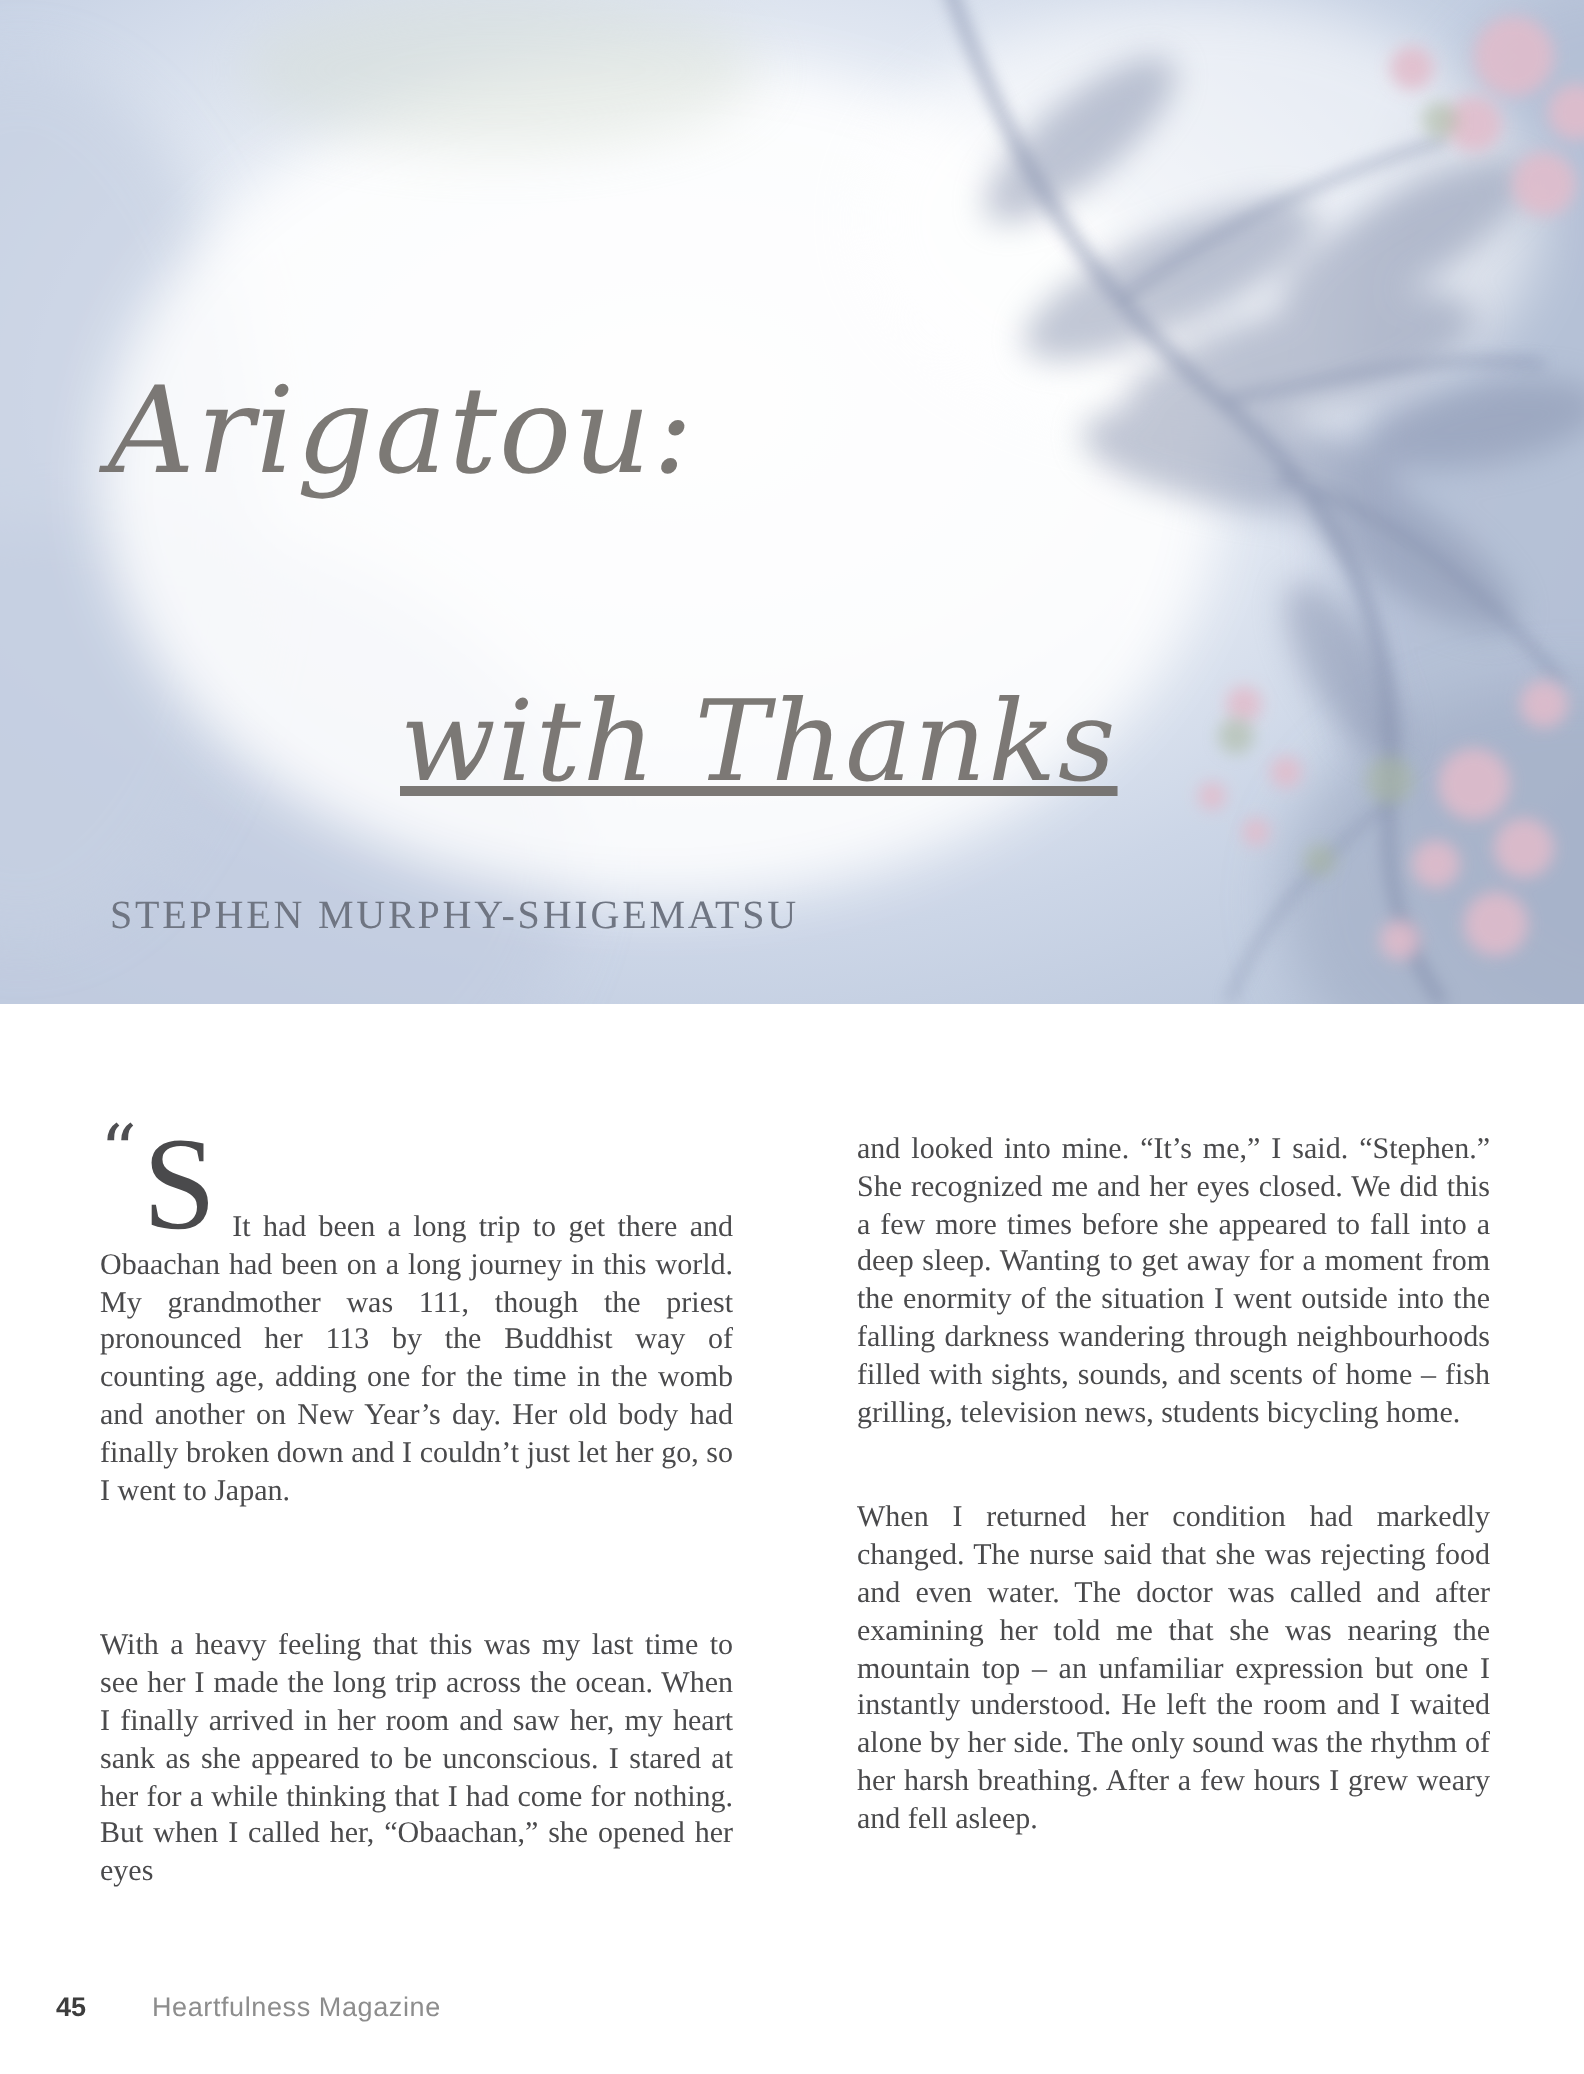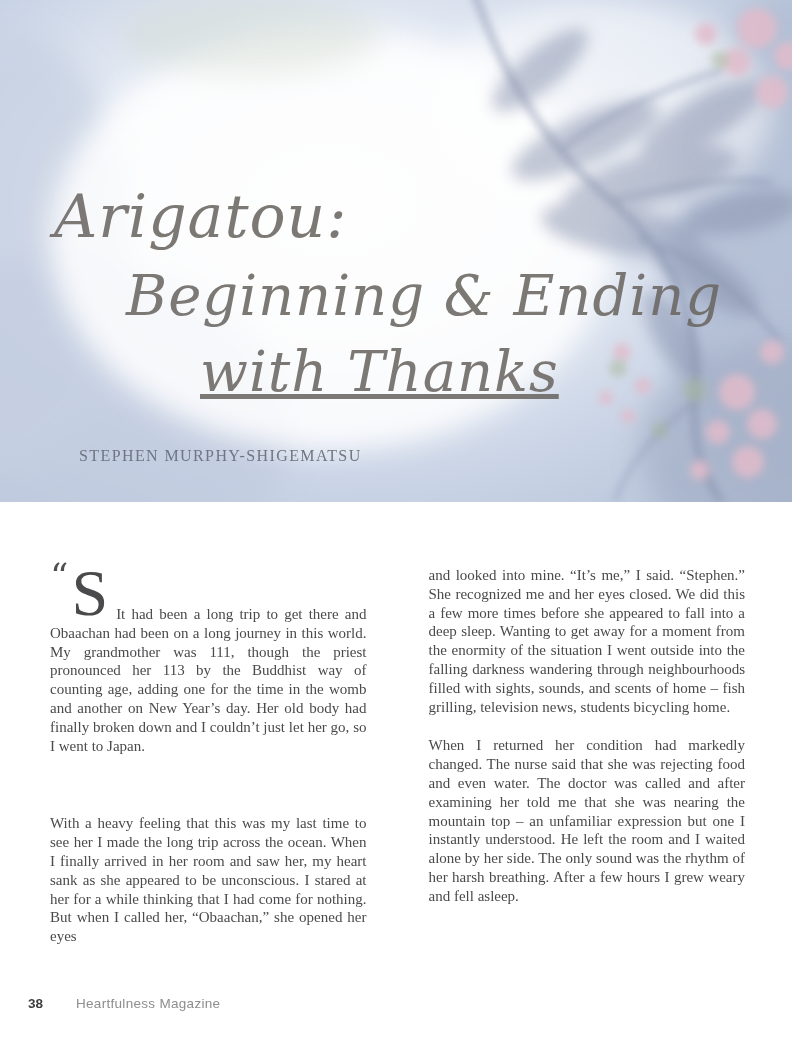--- a/index.html
+++ b/index.html
@@ -12,34 +12,34 @@
   .hero svg{position:absolute;left:0;top:0;display:block;}
   .hero-title{
     position:absolute;font-family:"DejaVu Serif",serif;font-style:italic;
     color:#6b6763;opacity:.88;white-space:nowrap;letter-spacing:1px;line-height:1;
   }
   .hero-title.l1{left:54px;top:186px;font-size:60px;}
   .hero-title.l2{left:126px;top:268px;font-size:56px;}
   .hero-title.l3{left:200px;top:344px;font-size:56px;text-decoration:underline;}
   .author{
     position:absolute;left:55px;top:447px;font-family:"Liberation Serif",serif;
-    font-size:16px;letter-spacing:1.4px;color:#6f7582;white-space:nowrap;margin-left:24px;
+    font-size:20px;letter-spacing:1.4px;color:#6f7582;white-space:nowrap;
   }
   
   .content{
     display:flex;gap:62px;padding:0 47px 0 50px;margin-top:64px;
     color:#4a4a4c;
   }
   .col{flex:1;min-width:0;}
   .col p{
     margin:0 0 39px 0;font-size:15px;line-height:18.8px;text-align:justify;
     font-family:"Liberation Serif",serif;color:#4a4a4c;
   }
   .col p.gap-lg{margin-bottom:59px;}
-  .col p.gap-xl{margin-bottom:20px;}
+  .col p.gap-xl{margin-bottom:34px;}
   .dropcap{float:left;margin:1px 8px 0 0;white-space:nowrap;}
   .dc-quote{
     display:inline-block;font-family:"DejaVu Serif",serif;font-size:36px;
     line-height:20px;vertical-align:top;margin-right:3px;color:#4f4f52;
   }
   .dc-letter{
     display:inline-block;font-family:"Liberation Serif",serif;font-size:66px;
     line-height:.78;color:#4a4a4c;
   }
   
@@ -123,35 +123,34 @@
     </g>
     <g fill="#a9b79d" filter="url(#b4)" opacity="0.55">
       <circle cx="695" cy="390" r="12"></circle>
         <circle cx="618" cy="368" r="9"></circle>
       <circle cx="660" cy="430" r="8"></circle>
         <circle cx="720" cy="60" r="9"></circle>
     </g>
   </svg>
 
   <div class="hero-title l1">Arigatou:</div>
-  <div class="hero-title l2">Beginning &amp; Ending</div>
   <div class="hero-title l3">with Thanks</div>
   <div class="author">STEPHEN MURPHY-SHIGEMATSU</div>
 </div>
 
 <div class="content">
   <div class="col">
     <p>
       <span class="dropcap"><span class="dc-quote">“</span><span class="dc-letter">S</span></span>
     </p>
     <p class="gap-lg">It had been a long trip to get there and Obaachan had been on a long journey in this world. My grandmother was 111, though the priest pronounced her 113 by the Buddhist way of counting age, adding one for the time in the womb and another on New Year’s day. Her old body had finally broken down and I couldn’t just let her go, so I went to Japan.</p>
     <p>With a heavy feeling that this was my last time to see her I made the long trip across the ocean. When I finally arrived in her room and saw her, my heart sank as she appeared to be unconscious. I stared at her for a while thinking that I had come for nothing. But when I called her, “Obaachan,” she opened her eyes</p>
   </div>
   <div class="col">
     <p class="gap-xl">and looked into mine. “It’s me,” I said.  “Stephen.” She recognized me and her eyes closed. We did this a few more times before she appeared to fall into a deep sleep. Wanting to get away for a moment from the enormity of the situation I went outside into the falling darkness wandering through neighbourhoods filled with sights, sounds, and scents of home – fish grilling, television news, students bicycling home.</p>
     <p>When I returned her condition had markedly changed. The nurse said that she was rejecting food and even water. The doctor was called and after examining her told me that she was nearing the mountain top – an unfamiliar expression but one I instantly understood. He left the room and I waited alone by her side. The only sound was the rhythm of her harsh breathing. After a few hours I grew weary and fell asleep.</p>
   </div>
 </div>
 
 <div class="footer">
-  <span class="page-num">38</span>
+  <span class="page-num">45</span>
   <span class="mag">Heartfulness Magazine</span>
 </div>
 
 </body></html>

